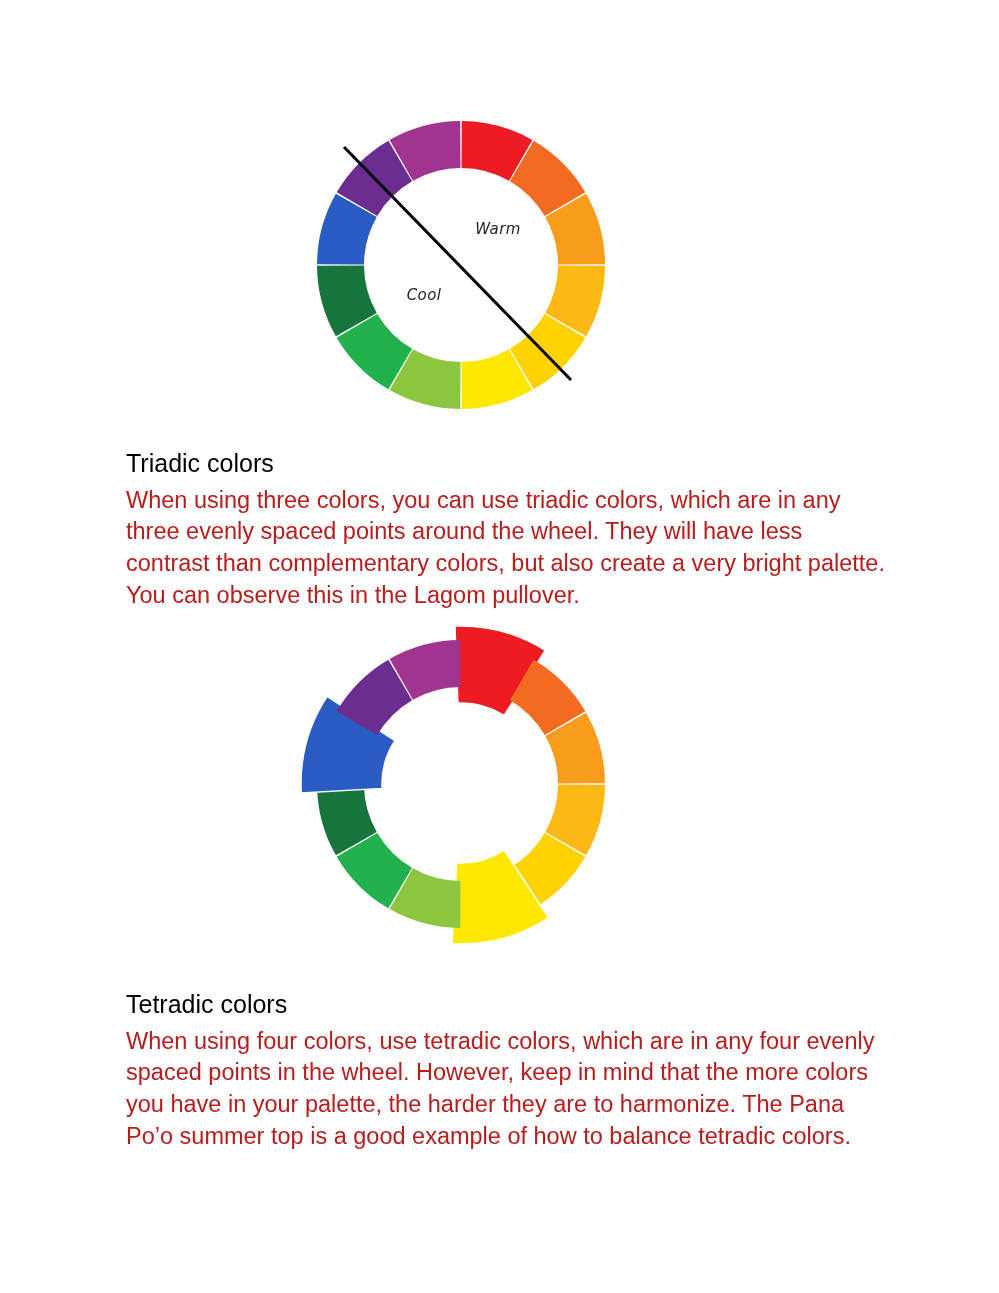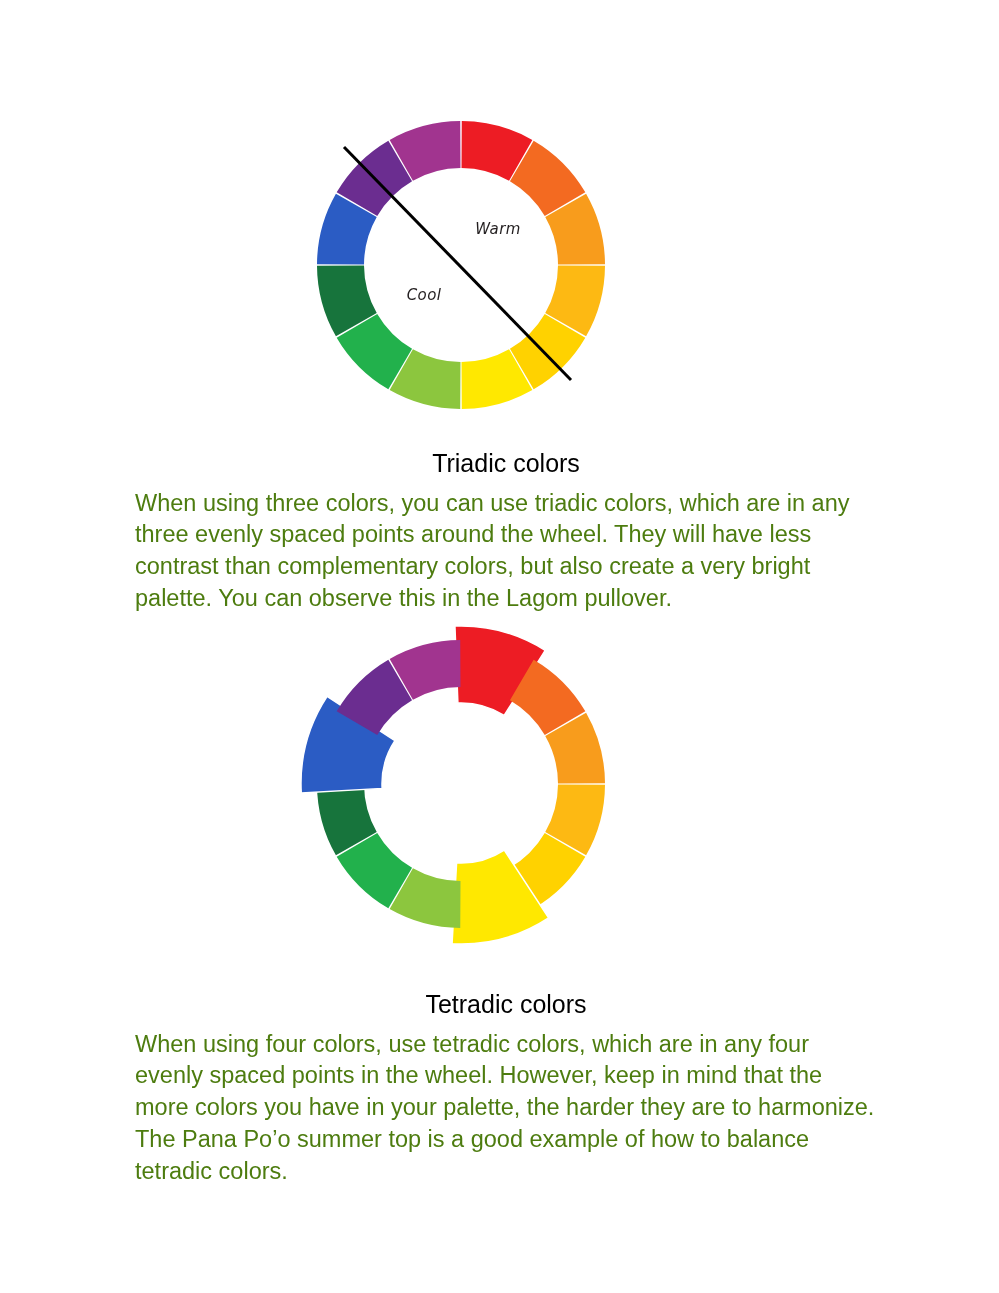--- a/index.html
+++ b/index.html
@@ -49,29 +49,28 @@
   #block-triadic  { top: 448px; }
   #block-tetradic { top: 989px; }
 
   .section-heading {
     font-family: "Liberation Sans", sans-serif;
     font-size: 25px;
     font-weight: 400;
     line-height: 1.22;
     margin: 0 0 6px 0;
     color: #000000;
-    text-align: center;
   }
   .section-body {
     font-family: "Liberation Sans", sans-serif;
     font-size: 23.5px;
     font-weight: 400;
     line-height: 1.36;
-    margin: 9px;
-    color: #4d7c0f;
+    margin: 0;
+    color: #b91c1c;
     white-space: pre-line;
   }
 </style>
 </head>
 <body>
 
 <div class="page">
 
   <div class="figure" id="figure-warm-cool-wheel">
     <svg width="360" height="330" viewBox="0 0 360 330" role="img">

